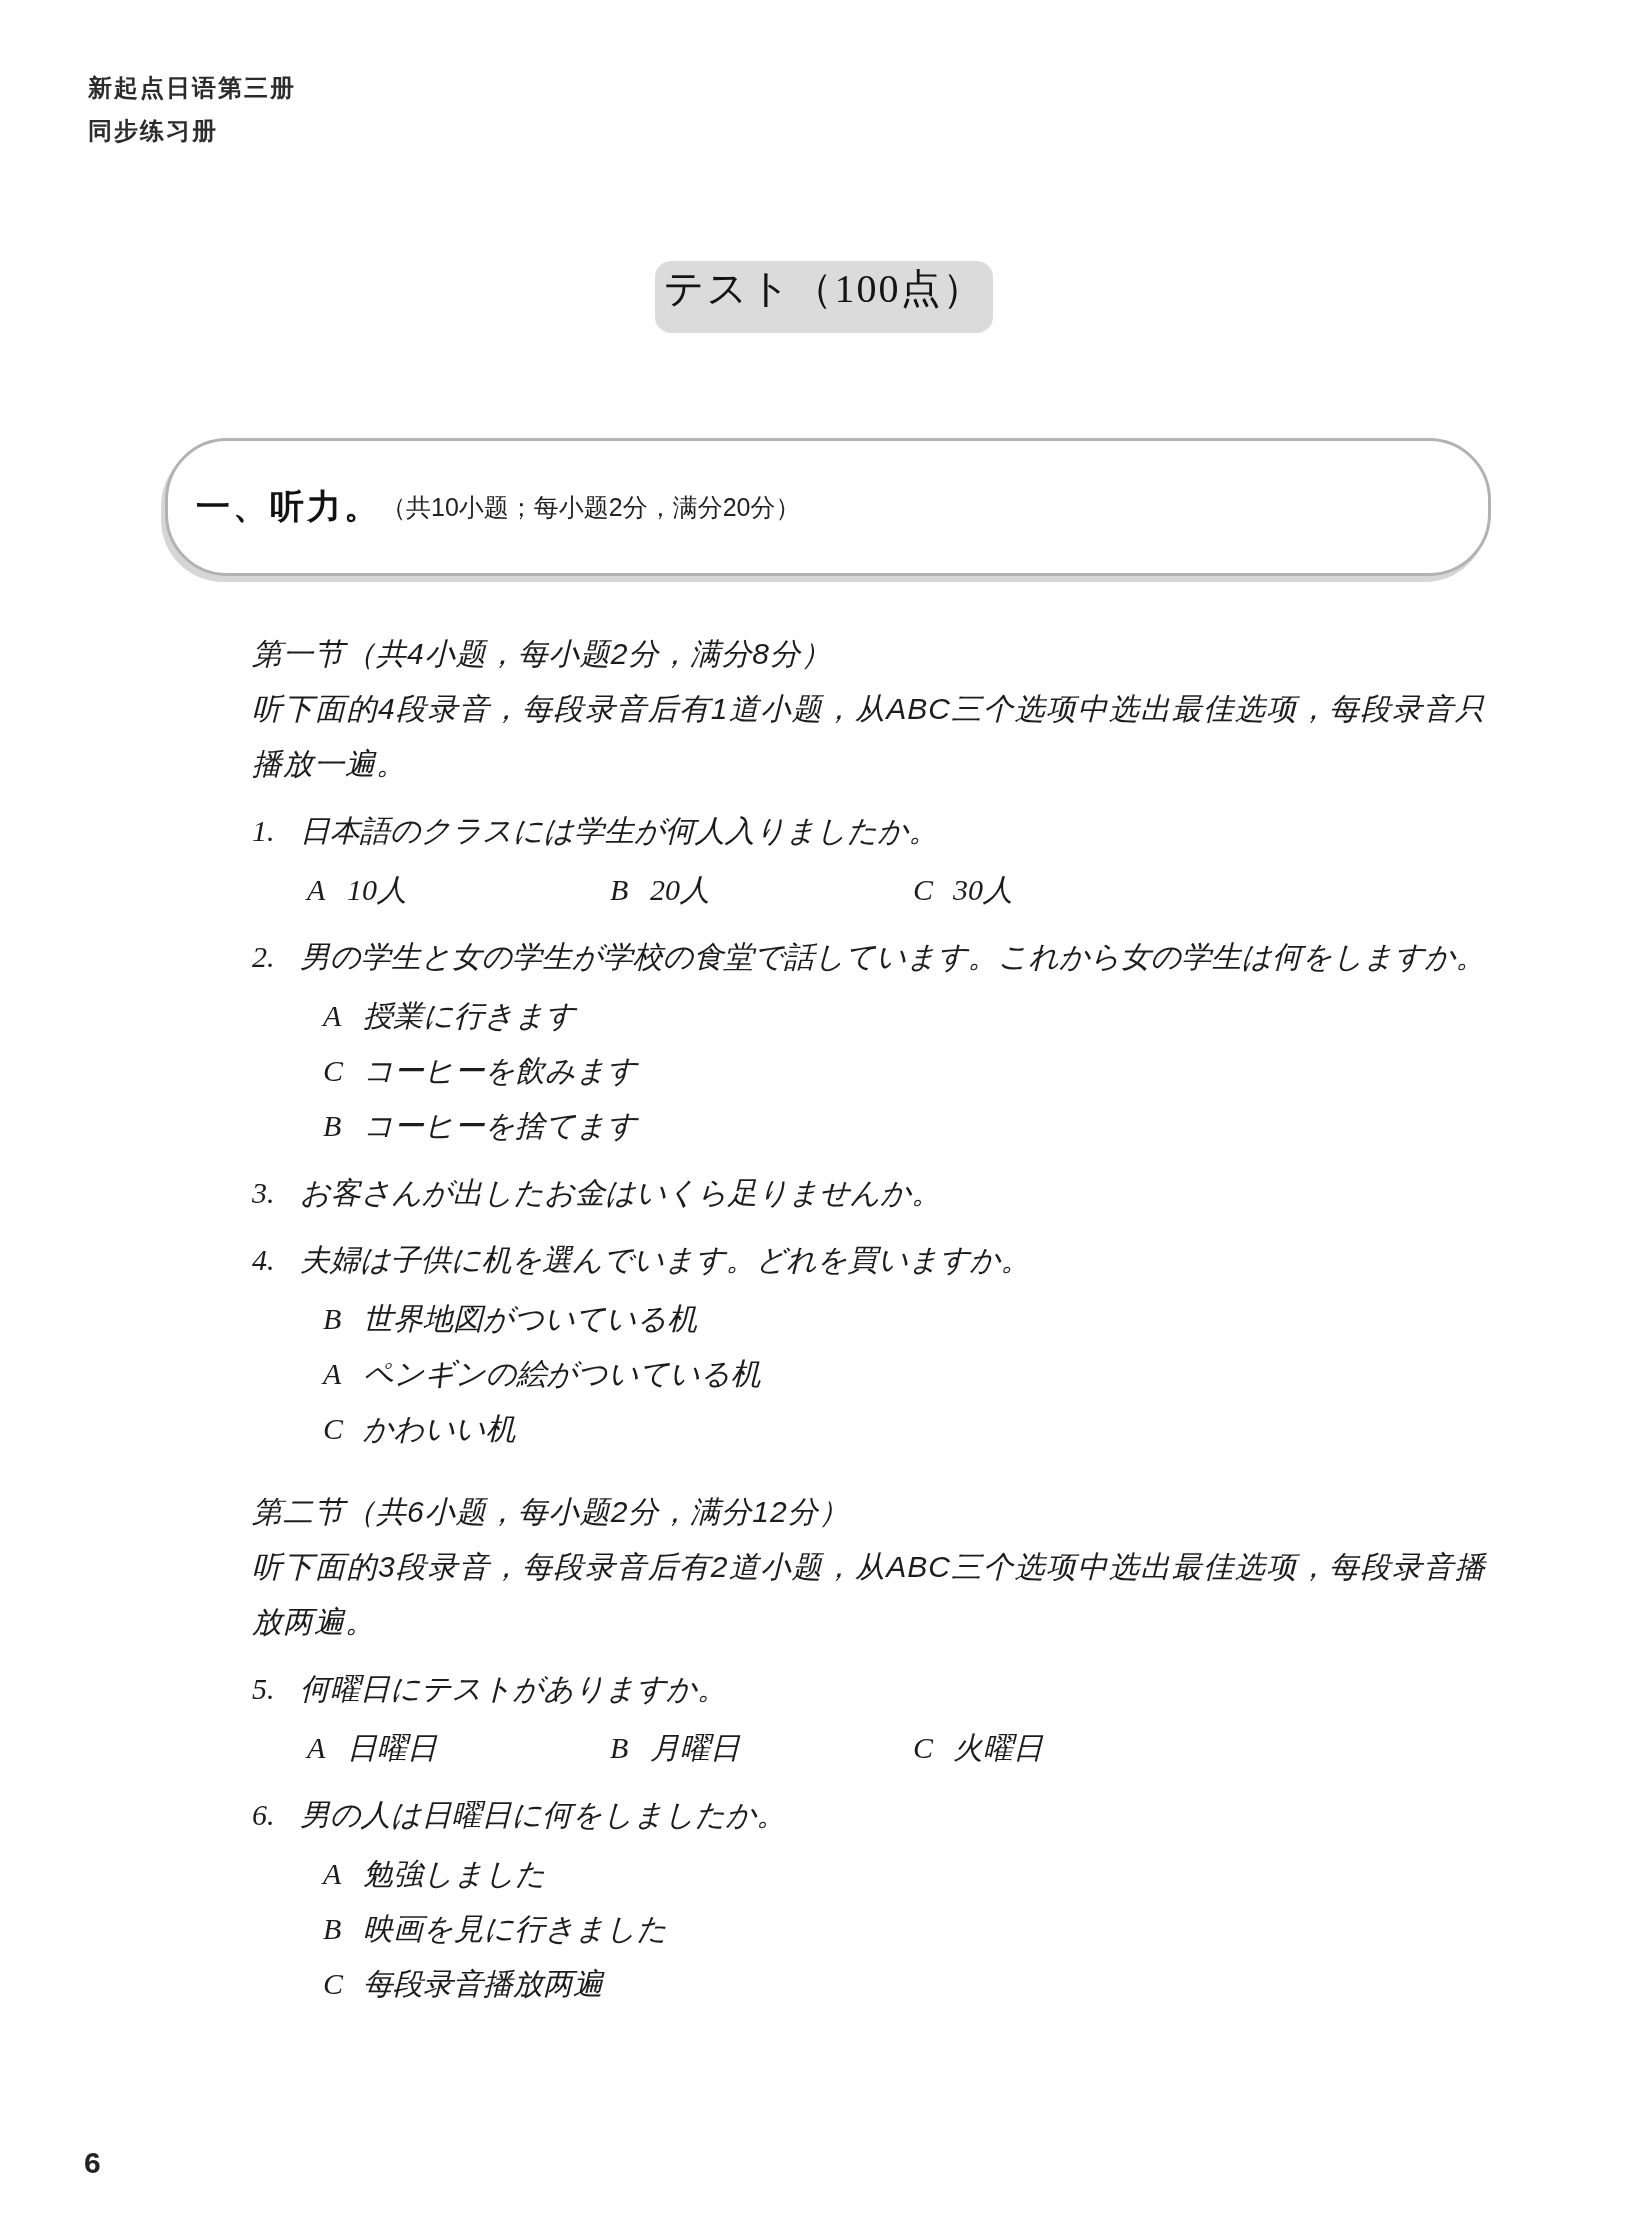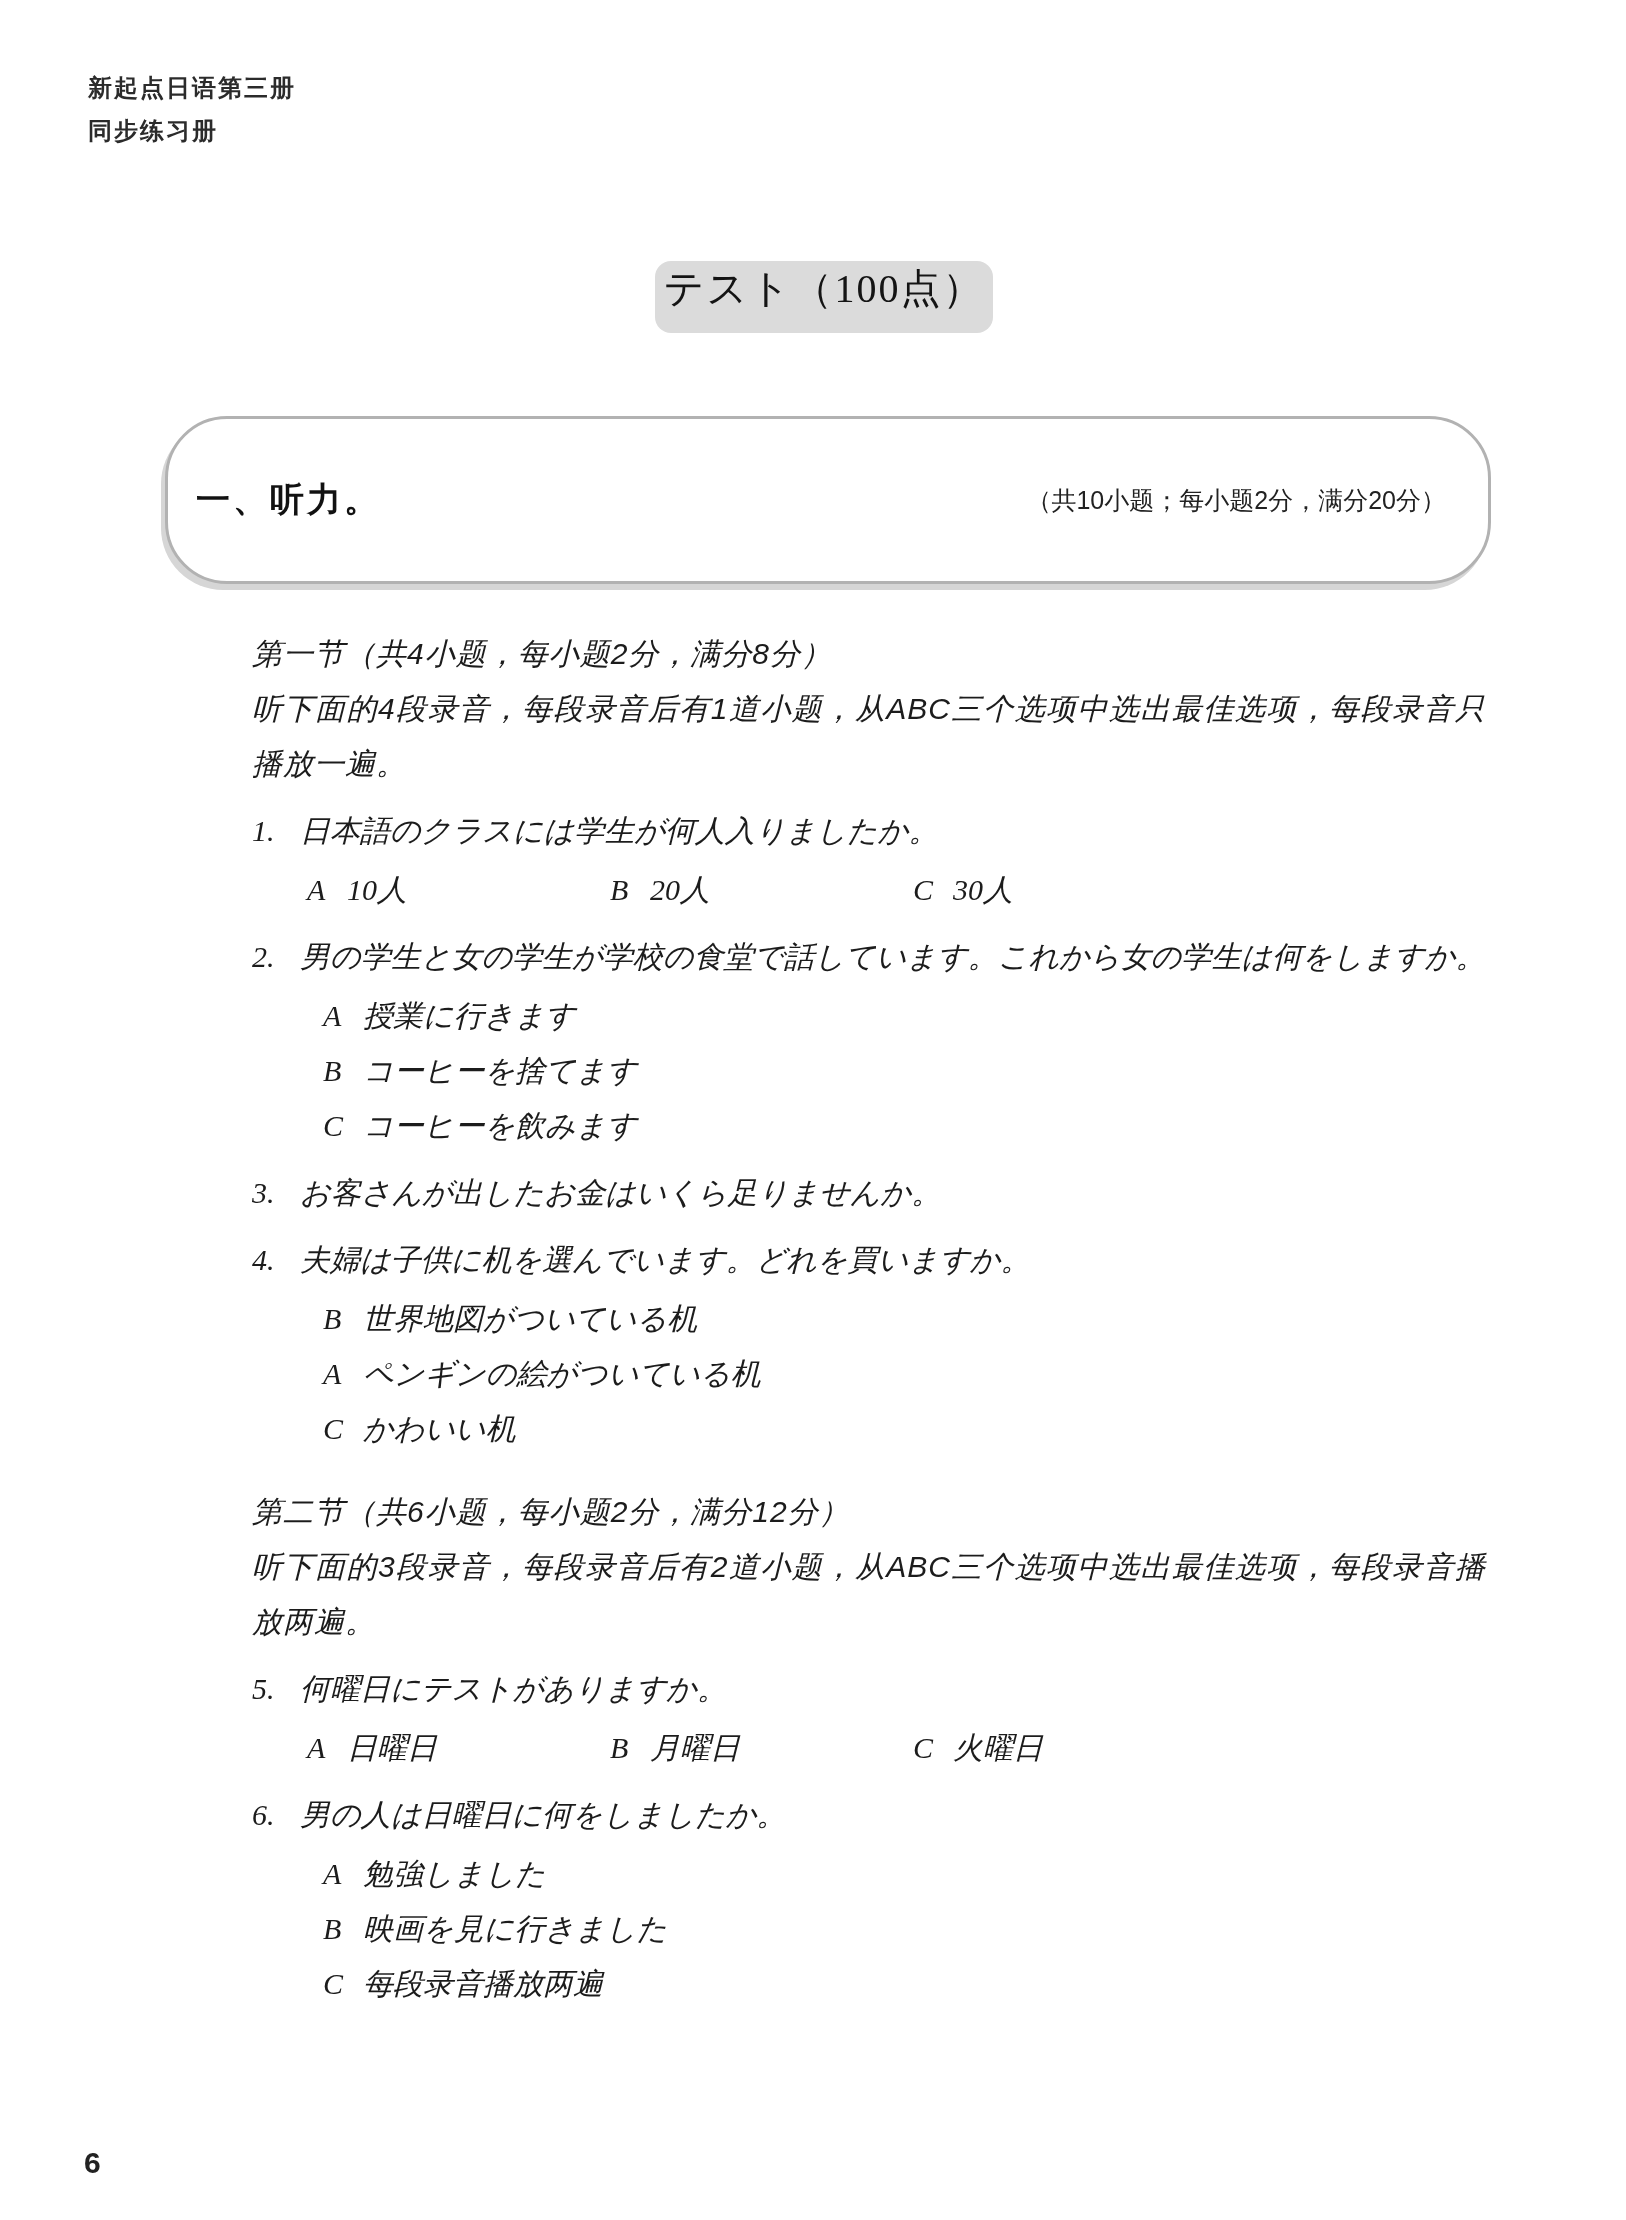--- a/index.html
+++ b/index.html
@@ -18,26 +18,26 @@
   }
   .title-badge {
     position:absolute; left:655px; top:261px;
     width:338px; height:72px;
     background:#dbdbdb; border-radius:16px;
     display:flex; align-items:flex-start; justify-content:center;
     font-family:"Liberation Serif","DejaVu Serif",serif;
     font-size:40px; letter-spacing:2px; color:#141414;
   }
   .listening-box {
-    position:absolute; left:165px; top:416px;
-    width:1326px; height:168px; box-sizing:border-box;
+    position:absolute; left:165px; top:438px;
+    width:1326px; height:138px; box-sizing:border-box;
     background:#ffffff;
     border:3px solid #b2b2b2; border-radius:62px;
     box-shadow:-4px 6px 0 #d6d6d6;
-    display:flex; align-items:center; justify-content:space-between;
+    display:flex; align-items:center; justify-content:flex-start;
     padding:0 42px 0 28px;
   }
   .listening-heading { font-size:34px; font-weight:bold; letter-spacing:3px; color:#111; }
   .listening-score { font-size:25px; color:#222; }
   .content {
     position:absolute; left:252px; top:626px; width:1234px;
     font-size:30px; line-height:55px;font-style:italic;
   }
   .jp { font-family:"Liberation Serif","DejaVu Serif",serif; }
   .part-heading { letter-spacing:1px; }
@@ -91,22 +91,22 @@
     </div>
   </div>
 
   <div class="question">
     <div class="q-line jp">
       <span class="q-num">2.</span>
       <span class="q-text">男の学生と女の学生が学校の食堂で話しています。これから女の学生は何をしますか。</span>
     </div>
     <div class="options-stack jp">
       <span class="option"><span class="opt-label">A</span><span>授業に行きます</span></span>
+      <span class="option"><span class="opt-label">C</span><span>コーヒーを飲みます</span></span>
       <span class="option"><span class="opt-label">B</span><span>コーヒーを捨てます</span></span>
-      <span class="option"><span class="opt-label">C</span><span>コーヒーを飲みます</span></span>
     </div>
   </div>
 
   <div class="question">
     <div class="q-line jp">
       <span class="q-num">3.</span>
       <span class="q-text">お客さんが出したお金はいくら足りませんか。</span>
     </div>
   </div>
 

